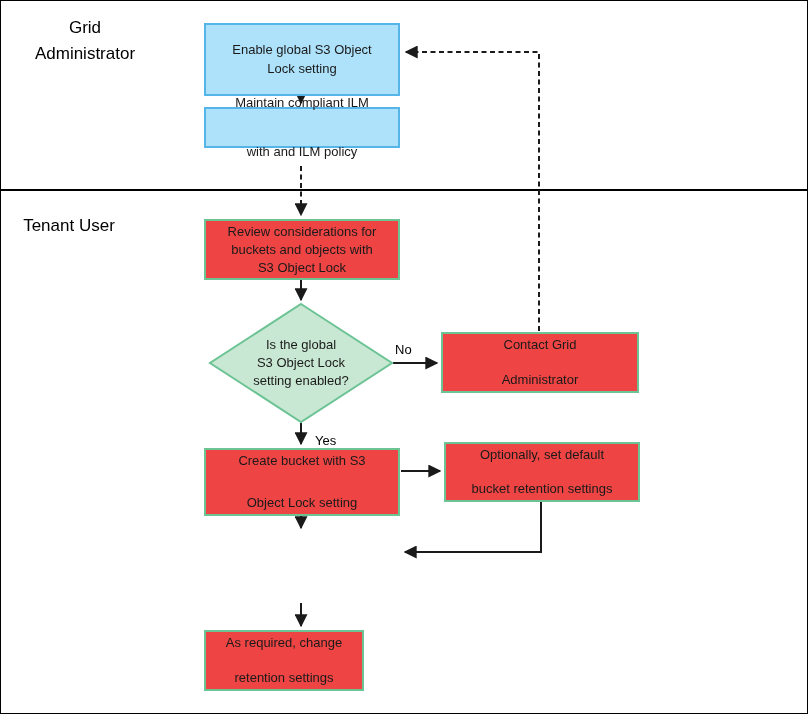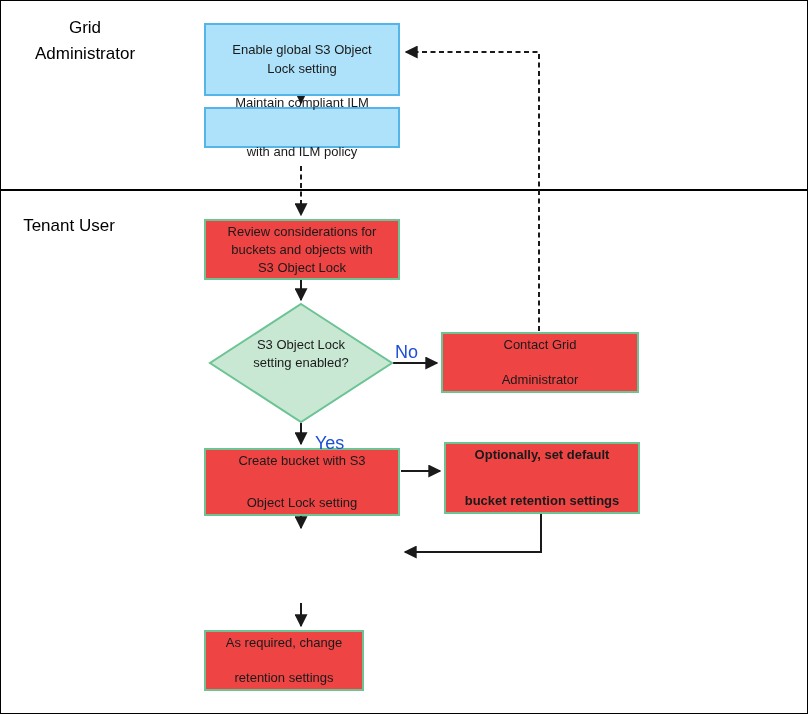--- a/index.html
+++ b/index.html
@@ -15,21 +15,21 @@
     border:2px solid transparent;padding:2px 10px;
   }
   .node .ln{display:block;}
   .blue{background:#ade2fa;border-color:#55b4e8;}
   .green{background:#ef4444;border-color:#6cc394;justify-content:space-between;}
   .lane-label{
     position:absolute;font-weight:normal;font-size:17px;line-height:1.5;
     text-align:center;color:#000;
   }
   .lane-label .ln{display:block;}
-  .edge-label{position:absolute;font-size:18px;color:#1d4ed8;}
+  .edge-label{position:absolute;font-size:13px;color:#000000;}
   .decision-text{
     position:absolute;left:230px;top:335px;width:140px;text-align:center;
     font-size:13px;line-height:1.40;
   }
   .decision-text .ln{display:block;}
 </style>
 </head>
 <body>
 
 <div id="canvas">
@@ -84,35 +84,36 @@
     <span class="ln">with and ILM policy</span>
   </div>
 
   <div class="node green" style="left:203px;top:218px;width:196px;height:61px;">
     <span class="ln">Review considerations for</span>
     <span class="ln">buckets and objects with</span>
     <span class="ln">S3 Object Lock</span>
   </div>
 
   <div class="decision-text">
+    <span class="ln">Is the global</span>
     <span class="ln">S3 Object Lock</span>
     <span class="ln">setting enabled?</span>
   </div>
 
   <div class="node green" style="left:440px;top:331px;width:198px;height:61px;">
     <span class="ln">Contact Grid</span>
     <span class="ln">Administrator</span>
   </div>
 
   <div class="node green" style="left:203px;top:447px;width:196px;height:68px;">
     <span class="ln">Create bucket with S3</span>
     <span class="ln">Object Lock setting</span>
   </div>
 
-  <div class="node green" style="left:443px;top:441px;width:196px;height:72px;font-weight:bold;">
+  <div class="node green" style="left:443px;top:441px;width:196px;height:60px;">
     <span class="ln">Optionally, set default</span>
     <span class="ln">bucket retention settings</span>
   </div>
 
 
   <div class="node green" style="left:203px;top:629px;width:160px;height:61px;">
     <span class="ln">As required, change</span>
     <span class="ln">retention settings</span>
   </div>
 

